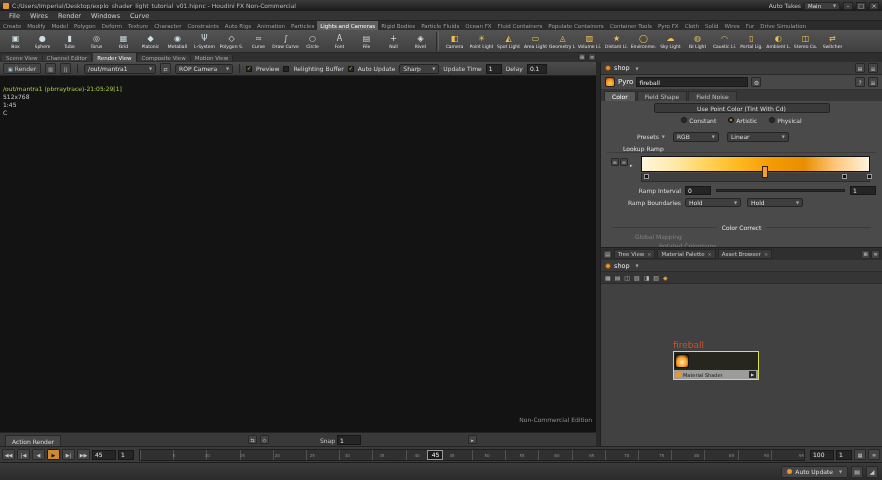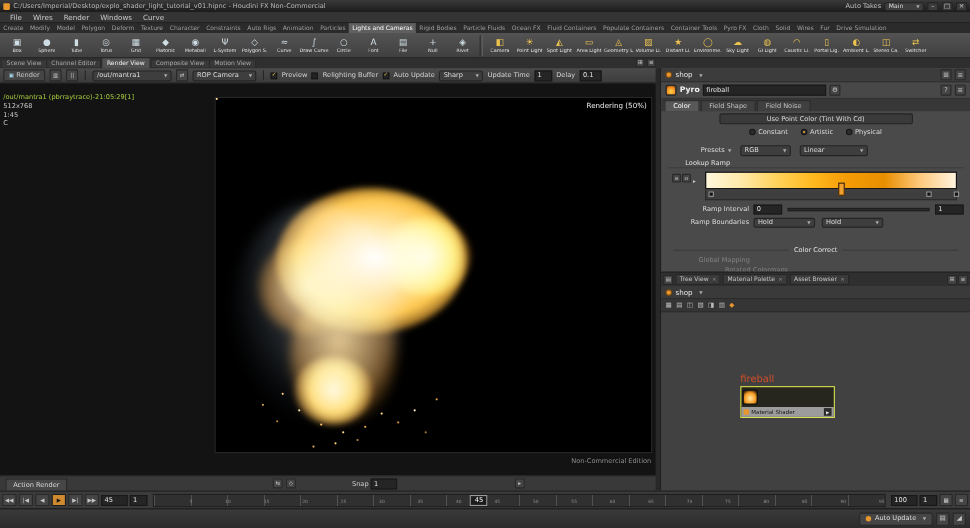--- a/index.html
+++ b/index.html
@@ -85,21 +85,21 @@
   #vsplit{left:596px;top:62px;width:4px;height:384px;background:#282828}
 
   
   #parampane{left:600px;top:62px;width:282px;height:185px;background:#4a4a4a;border-left:1px solid #1f1f1f;overflow:hidden}
   #pp-path{height:13px;background:#3c3c3c;border-bottom:1px solid #2a2a2a;display:flex;align-items:center;padding:0 4px;gap:3px}
   .odot{width:6px;height:6px;border-radius:50%;background:#e8962e;border:1px solid #7a4a10}
   .pathname{font-size:6.5px;color:#e9e9e9}
   #pp-path .icb,#pp-node .icb{width:10px;height:10px;font-size:6px}
   #pp-node{height:15px;display:flex;align-items:center;padding:0 4px;gap:3px;background:#484848;border-bottom:1px solid #333}
   #flameicon{width:10px;height:10px;border-radius:2px;border:1px solid #222;background:radial-gradient(circle at 50% 65%,#ffd24a,#f08a1e 60%,#6e3208)}
-  .ntype{font-size:7px;font-weight:bold;color:#f4f4f4}
+  .ntype{font-size:7px;font-weight:normal;color:#f4f4f4}
   #nodename{width:112px}
   #pp-tabs{height:11px;background:#373737;display:flex;align-items:flex-end;padding:0 3px;gap:1px}
   .ptab{font-size:6px;color:#c0c0c0;padding:0 7px;height:10px;display:flex;align-items:center;background:#404040;border:1px solid #2b2b2b;border-bottom:none}
   .ptab.active{background:#585858;color:#fff}
   #pp-body{padding:2px 6px 0 6px}
   #btn-usepoint{margin:0 auto;width:176px;height:10px;background:#3a3a3a;border:1px solid #242424;border-radius:2px;color:#dcdcdc;font-size:6px;display:flex;align-items:center;justify-content:center}
   #radio-row{display:flex;justify-content:center;gap:12px;margin-top:3px;height:8px}
   .radio{display:flex;align-items:center;gap:2px;font-size:6px;color:#ddd}
   .rdot{width:6px;height:6px;border-radius:50%;background:#2b2b2b;border:1px solid #171717;position:relative}
   .radio.sel .rdot::after{content:"";position:absolute;left:1px;top:1px;width:2px;height:2px;border-radius:50%;background:#f0a030}
@@ -435,30 +435,20 @@
       <span>Sharp</span>
       <span class="caret">▼</span>
     </span>
     <span class="rblabel">Update Time</span>
     <span class="fld" style="width:16px">1</span>
     <span class="rblabel">Delay</span>
     <span class="fld" style="width:20px">0.1</span>
   </div>
 
   <div id="viewport" class="abs">
-    <div id="vpimage">
-      <div class="ex" id="ex-smoke"></div>
-      <div class="ex" id="ex-col"></div>
-      <div class="ex" id="ex-left"></div>
-      <div class="ex" id="ex-right"></div>
-      <div class="ex" id="ex-main"></div>
-      <div class="ex" id="ex-low"></div>
-      <div class="ex" id="ex-sparks"></div>
-      <span id="vp-status">Rendering (50%)</span>
-    </div>
     <div id="vp-info">
       <div class="green">/out/mantra1 (pbrraytrace)-21:05:29[1]</div>
       <div class="white">512x768</div>
       <div class="white">1:45</div>
       <div class="white">C</div>
     </div>
     <span id="vp-edition">Non-Commercial Edition</span>
   </div>
 
   <div id="vpfooter" class="abs">

